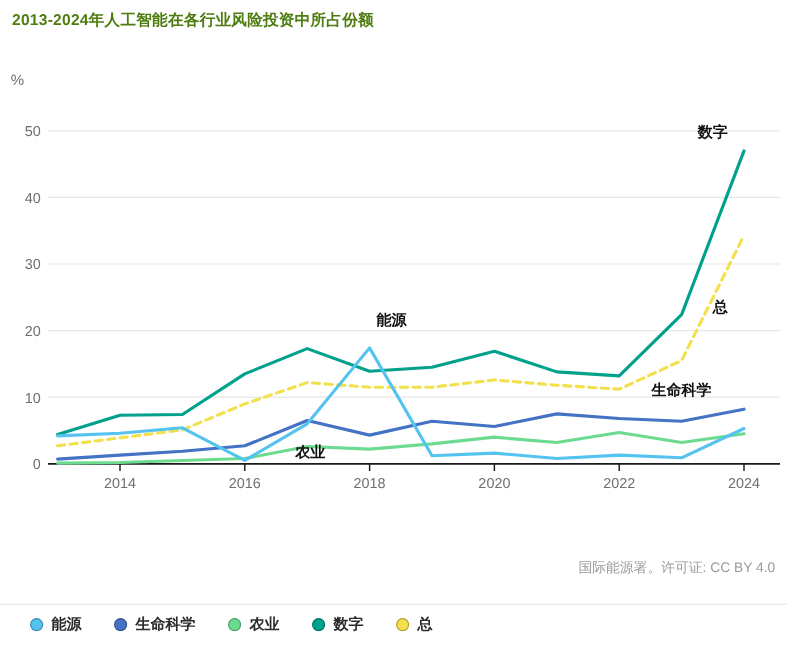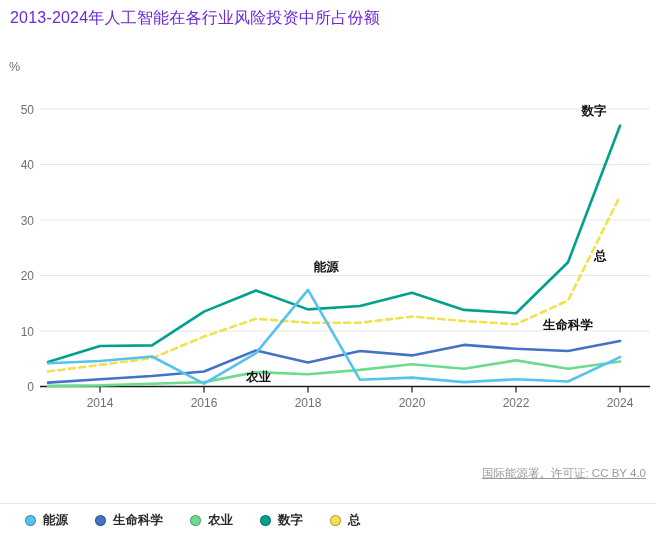--- a/index.html
+++ b/index.html
@@ -1,19 +1,19 @@
 <!DOCTYPE html>
 <html><head>
 <meta charset="utf-8">
 <style>
   html,body{margin:0;padding:0;background:#fff;}
   .page{position:relative;width:656px;height:547px;background:#fff;font-family:"Liberation Sans",sans-serif;overflow:hidden;}
-  .chart-title{position:absolute;left:10px;top:8px;font-size:16px;font-weight:400;color:#6d28d9;letter-spacing:.2px;}
+  .chart-title{position:absolute;left:10px;top:8px;font-size:13px;font-weight:700;color:#4d7c0f;letter-spacing:.2px;}
   .chart-svg{position:absolute;left:0;top:55px;}
-  .attribution{position:absolute;top:466px;right:10px;font-size:11.5px;color:#9a9a9a;text-decoration:underline;cursor:pointer;}
+  .attribution{position:absolute;top:466px;right:10px;font-size:11.5px;color:#9a9a9a;cursor:pointer;}
   .legend-divider{position:absolute;left:0;top:503px;width:656px;height:1px;background:#e7e7e7;}
   .legend{position:absolute;left:25px;top:512px;display:flex;align-items:center;gap:27px;}
   .legend-item{display:flex;align-items:center;gap:7px;cursor:pointer;}
   .legend-dot{width:11px;height:11px;border-radius:50%;border:1px solid rgba(0,0,0,0.28);box-sizing:border-box;}
   .legend-label{font-size:12.5px;font-weight:700;color:#2b2b2b;}
   text{font-family:"Liberation Sans",sans-serif;}
 </style>
 </head>
 <body>
 

